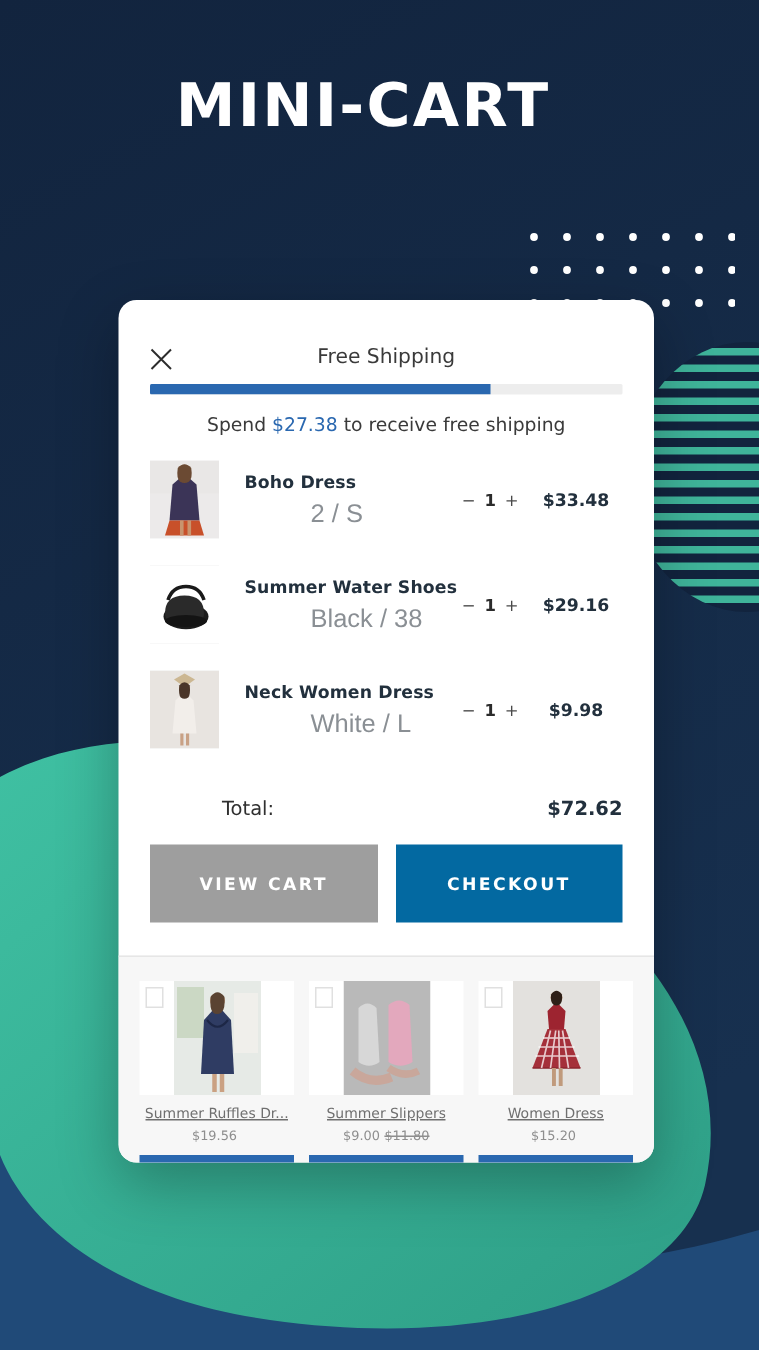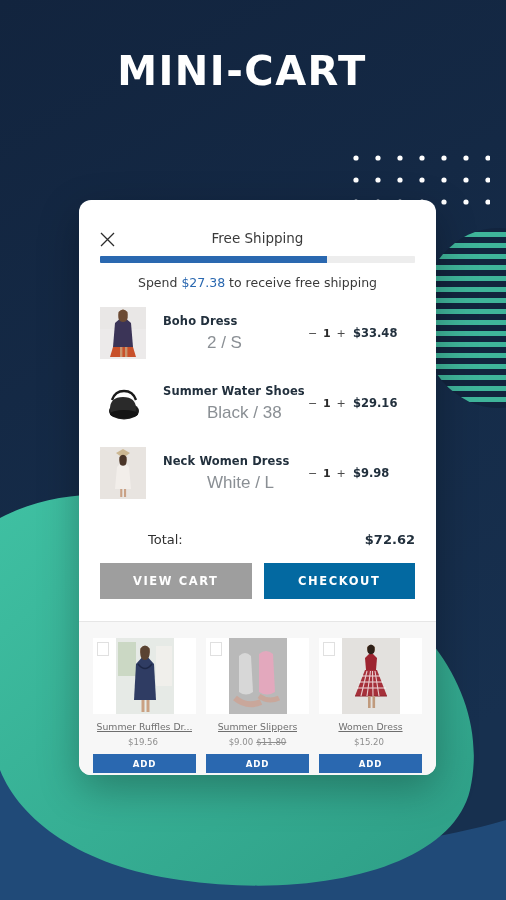--- a/index.html
+++ b/index.html
@@ -115,21 +115,21 @@
     color:#2b2b2b;
     white-space:nowrap;
     padding-right:6px;
     letter-spacing:1.2px;
     font-family:"DejaVu Sans", sans-serif;
   }
   .qty .q-btn { cursor:pointer; color:#4a4a4a; }
   .qty .q-val { font-weight:bold; }
   .item-price {
     flex:0 0 62px;
-    text-align:left;
+    text-align:center;
     font-size:11.5px;
     font-weight:bold;
     color:#22303d;
     font-family:"DejaVu Sans", sans-serif;
   }
 
   
   .total-sep { height:1px; background:#e8e8e8; margin:8px 12px 0 12px; }
   .total-row {
     display:flex; justify-content:space-between; align-items:baseline;
@@ -137,21 +137,21 @@
   }
   .total-label { font-size:13px; color:#303030; font-family:"DejaVu Sans", sans-serif;margin-left:48px; }
   .total-value { font-size:13px; font-weight:bold; color:#22303d; font-family:"DejaVu Sans", sans-serif; }
 
   .actions {
     display:flex; gap:12px;
     padding:16px 21px 22px 21px;
   }
   .btn {
     flex:1 1 0;
-    height:36px;
+    height:52px;
     border:none;
     color:#ffffff;
     font-size:11.5px;
     font-weight:bold;
     letter-spacing:1.6px;
     cursor:pointer;
     font-family:"DejaVu Sans", sans-serif;
   }
   .btn-view { background:#9e9e9e; }
   .btn-checkout { background:#0369a1; }

